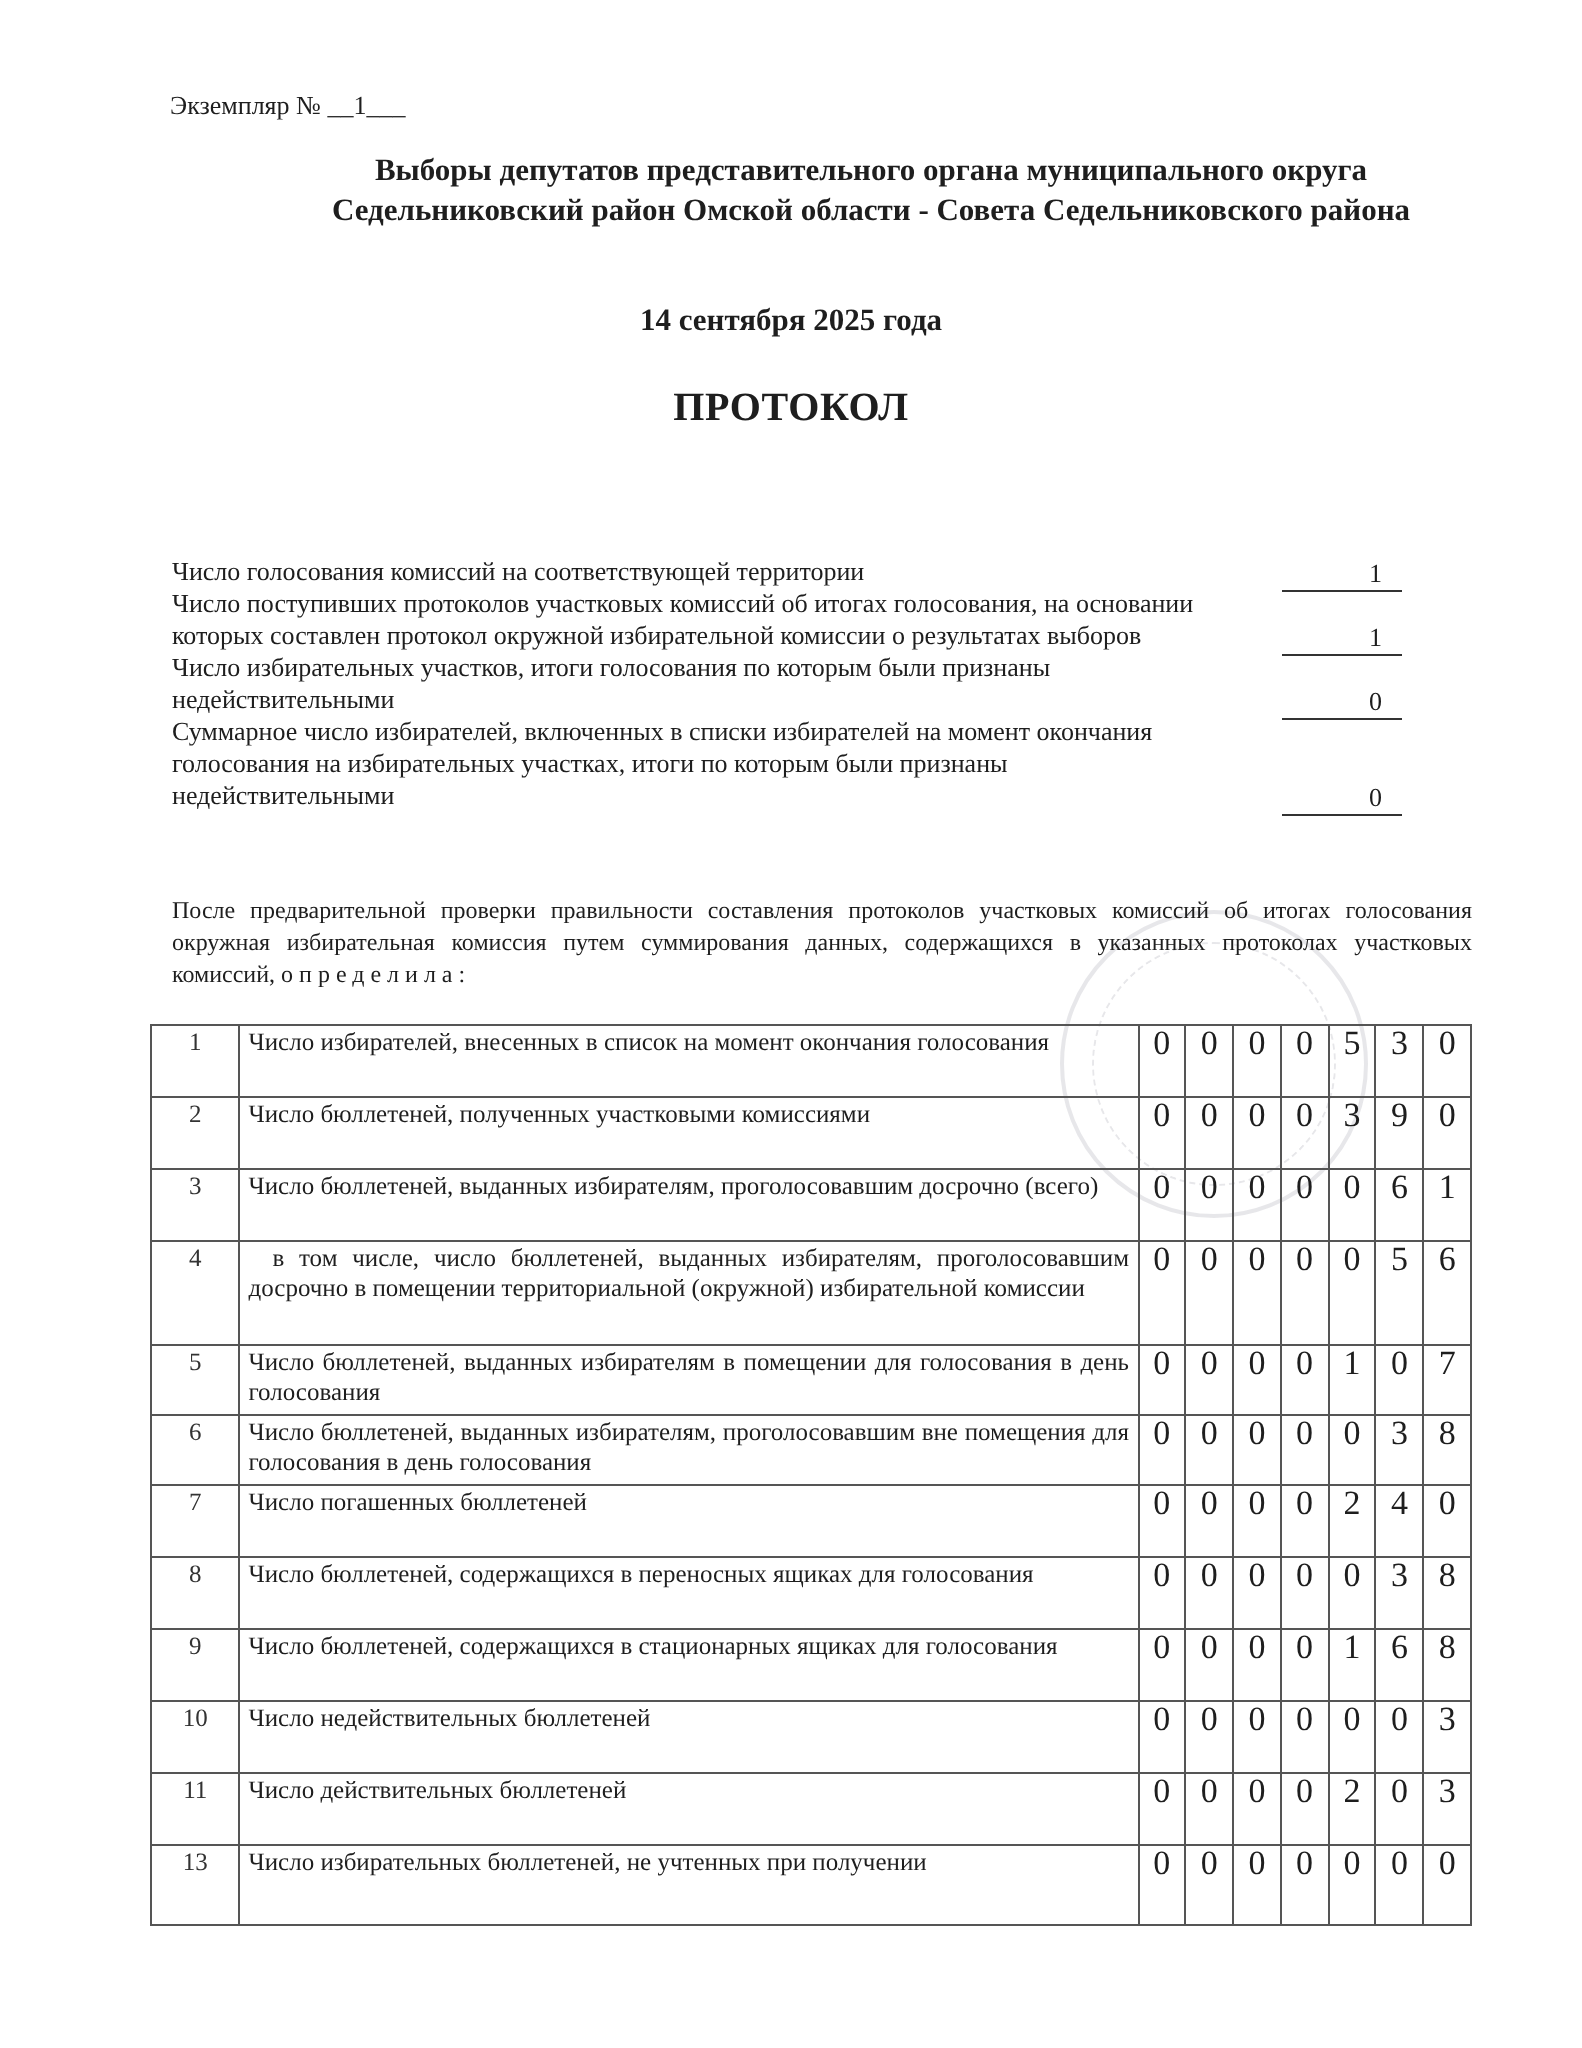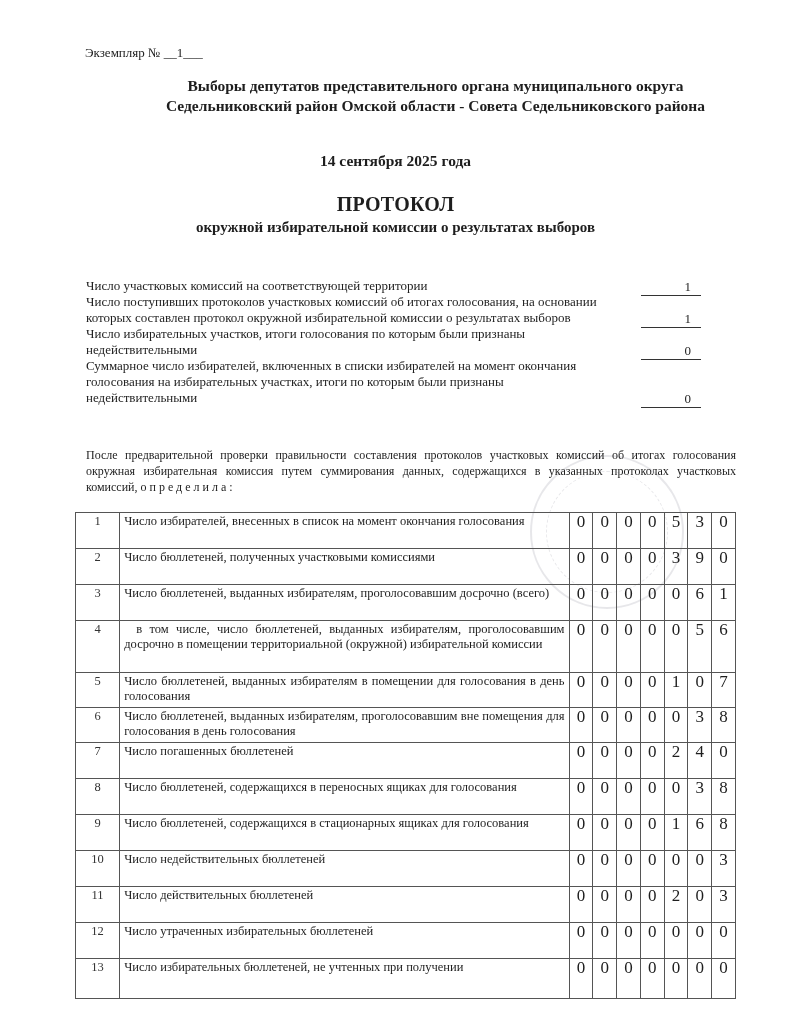--- a/index.html
+++ b/index.html
@@ -39,26 +39,25 @@
 
   <div class="head h-elec">
     <div>Выборы депутатов представительного органа муниципального округа</div>
     <div>Седельниковский район Омской области - Совета Седельниковского района</div>
   </div>
 
   <div class="head h-date">14 сентября 2025 года</div>
 
   <div class="head h-title">ПРОТОКОЛ</div>
   <div class="head h-sub" style="top:218px;">
-    <div>окружной избирательной комиссии о результатах выборов</div>
   </div>
 
   <div class="stats">
     <div class="stat">
-      <span class="label">Число участковых комиссий на соответствующей  территории</span>
+      <span class="label">Число голосования комиссий на соответствующей  территории</span>
       <span class="val">1</span>
     </div>
     <div class="stat">
       <span class="label">Число поступивших протоколов участковых комиссий об итогах голосования, на основании которых составлен протокол окружной избирательной комиссии о результатах выборов</span>
       <span class="val">1</span>
     </div>
     <div class="stat">
       <span class="label">Число избирательных участков, итоги голосования по  которым были признаны недействительными</span>
       <span class="val">0</span>
     </div>
@@ -189,31 +188,20 @@
           <td class="n">11</td>
           <td class="t">Число действительных бюллетеней</td>
           <td class="d">0</td>
           <td class="d">0</td>
           <td class="d">0</td>
           <td class="d">0</td>
           <td class="d">2</td>
           <td class="d">0</td>
           <td class="d">3</td>
         </tr>
-        <tr style="height: 36px;">
-          <td class="n">12</td>
-          <td class="t">Число утраченных избирательных бюллетеней</td>
-          <td class="d">0</td>
-          <td class="d">0</td>
-          <td class="d">0</td>
-          <td class="d">0</td>
-          <td class="d">0</td>
-          <td class="d">0</td>
-          <td class="d">0</td>
-        </tr>
         <tr style="height: 40px;">
           <td class="n">13</td>
           <td class="t">Число избирательных бюллетеней, не учтенных при получении</td>
           <td class="d">0</td>
           <td class="d">0</td>
           <td class="d">0</td>
           <td class="d">0</td>
           <td class="d">0</td>
           <td class="d">0</td>
           <td class="d">0</td>

